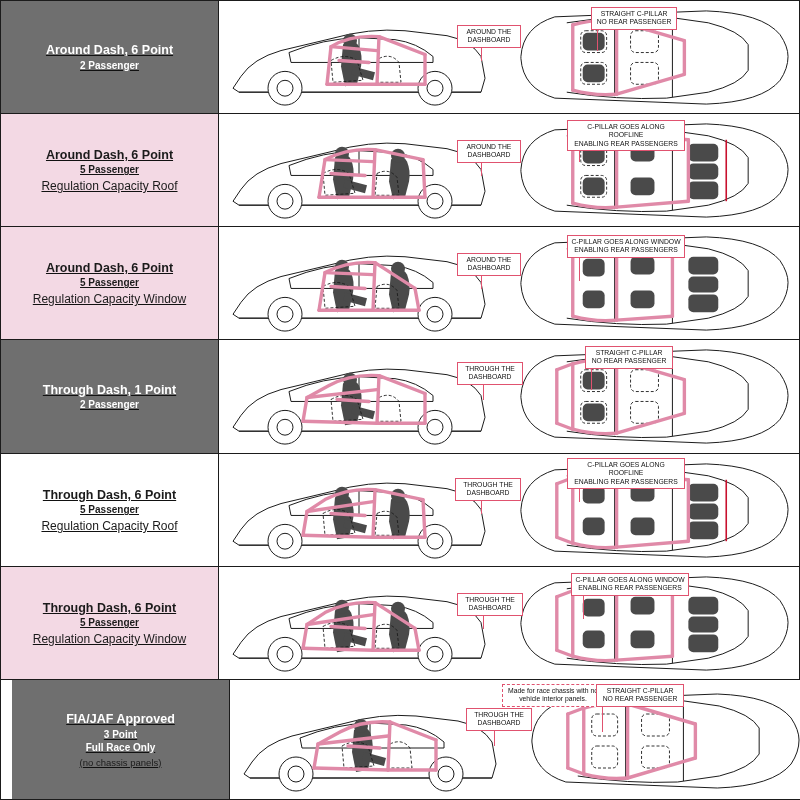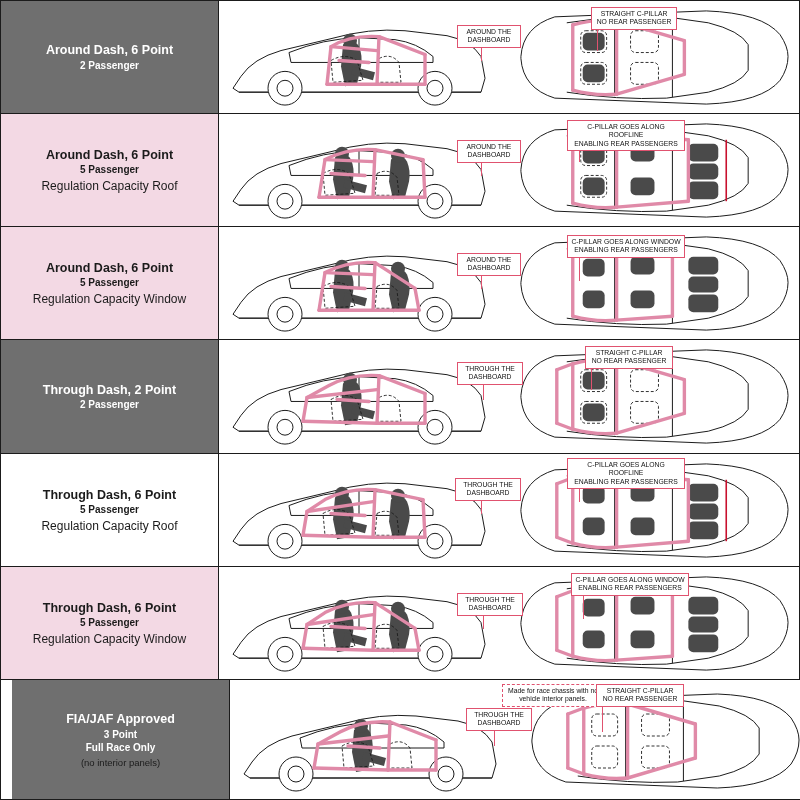--- a/index.html
+++ b/index.html
@@ -1,18 +1,18 @@
 <!DOCTYPE html>
 <html><head>
 <meta charset="utf-8">
 <style>
   html,body{margin:0;padding:0;background:#ffffff;}
   body{width:800px;height:800px;font-family:"Liberation Sans",sans-serif;color:#111;}
   #sheet{width:800px;height:800px;position:relative;box-sizing:border-box;border:1px solid #1b1b1b;background:#fff;}
-  .row{display:flex;width:100%;box-sizing:border-box;border-bottom:1px solid #1b1b1b;position:relative;}
+  .row{display:flex;width:100%;box-sizing:border-box;border-bottom:1px solid #1b1b1b;position:relative;text-decoration:underline;}
   .row:last-child{border-bottom:none;margin-left:11px;}
   .label-cell{width:218px;flex:0 0 218px;box-sizing:border-box;border-right:1px solid #1b1b1b;
     display:flex;flex-direction:column;align-items:center;justify-content:center;text-align:center;padding:4px 6px;}
   .label-cell .l1{font-size:12.5px;font-weight:bold;line-height:1.3;}
   .label-cell .l2{font-size:10px;font-weight:bold;line-height:1.3;}
   .label-cell .sub{font-size:12px;font-weight:normal;margin-top:3px;color:#1b1b1b;}
   .label-cell .sub-small{font-size:9.5px;font-weight:normal;margin-top:3px;color:#1b1b1b;}
   .dark{background:#6f6f6f;color:#ffffff;}
   .pink{background:#f3d9e4;color:#1b1b1b;}
   .white{background:#ffffff;color:#1b1b1b;}
@@ -276,21 +276,21 @@
 DASHBOARD</div>
       <div class="callout" style="left:348px;top:8px;width:110px;">C-PILLAR GOES ALONG WINDOW
 ENABLING REAR PASSENGERS</div>
       <div class="lead" style="left:262px;top:46px;width:1px;height:16px;"></div>
       <div class="lead" style="left:360px;top:28px;width:1px;height:26px;"></div>
     </div>
   </div>
 
   <div class="row" style="height:114px;">
     <div class="label-cell dark">
-      <div class="l1">Through Dash, 2 Point</div>
+      <div class="l1">Through Dash, 1 Point</div>
       <div class="l2">2 Passenger</div>
     </div>
     <div class="draw-cell">
       <div class="side">
         <svg viewBox="0 0 278 114" preserveAspectRatio="none">
           <g fill="none" stroke="#1b1b1b" stroke-width="1">
             <path d="M14 88 L22 76 Q34 58 62 50 L112 38 Q150 27 186 30 L228 35 Q252 40 262 56 L266 78 L262 92 L20 92 Z"></path>
             <path d="M70 52 Q104 38 140 37 L176 39 Q198 42 214 56 L214 62 L72 62 Z"></path>
             <path d="M140 37 L140 62"></path>
               <path d="M20 92 L262 92"></path>
@@ -534,21 +534,21 @@
       <div class="lead" style="left:264px;top:46px;width:1px;height:16px;"></div>
       <div class="lead" style="left:364px;top:26px;width:1px;height:26px;"></div>
     </div>
   </div>
 
   <div class="row" style="height:119px;border-bottom:none;">
     <div class="label-cell dark">
       <div class="l1">FIA/JAF Approved</div>
       <div class="l2">3 Point</div>
       <div class="l2">Full Race Only</div>
-      <div class="sub-small">(no interior panels)</div>
+      <div class="sub-small">(no chassis panels)</div>
     </div>
     <div class="draw-cell">
       <div class="side">
         <svg viewBox="0 0 278 119" preserveAspectRatio="none">
           <g fill="none" stroke="#1b1b1b" stroke-width="1">
             <path d="M14 94 L22 82 Q34 64 62 56 L112 44 Q150 33 186 36 L228 41 Q252 46 262 62 L266 84 L262 98 L20 98 Z"></path>
             <path d="M70 58 Q104 44 140 43 L176 45 Q198 48 214 62 L214 68 L72 68 Z"></path>
             <path d="M140 43 L140 68"></path>
               <path d="M20 98 L262 98"></path>
           </g>

